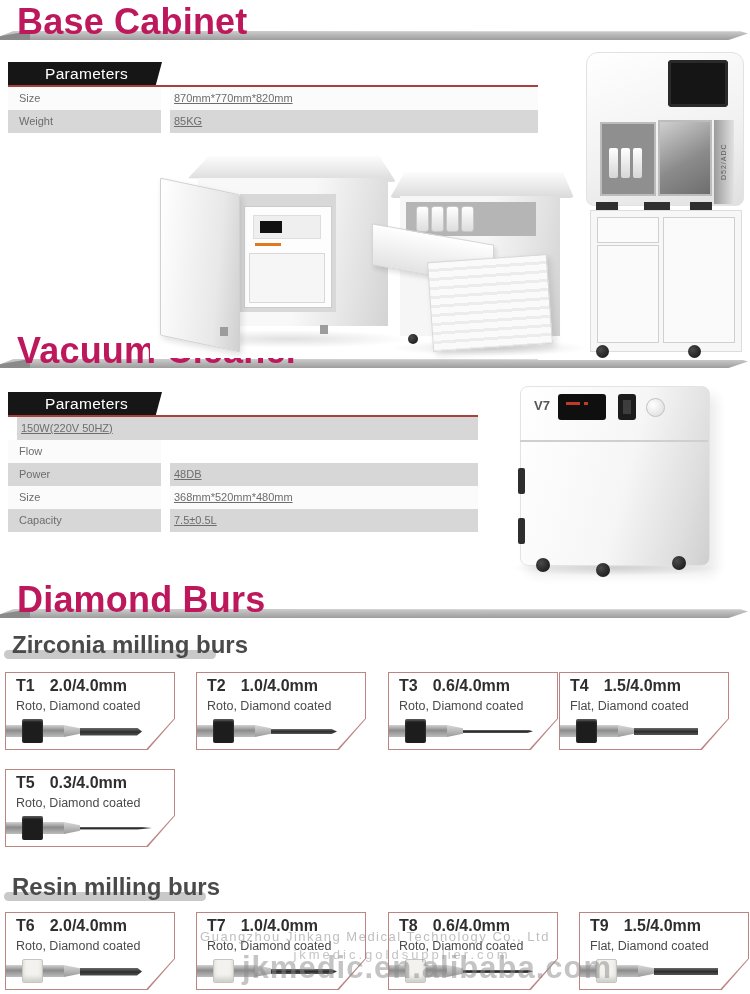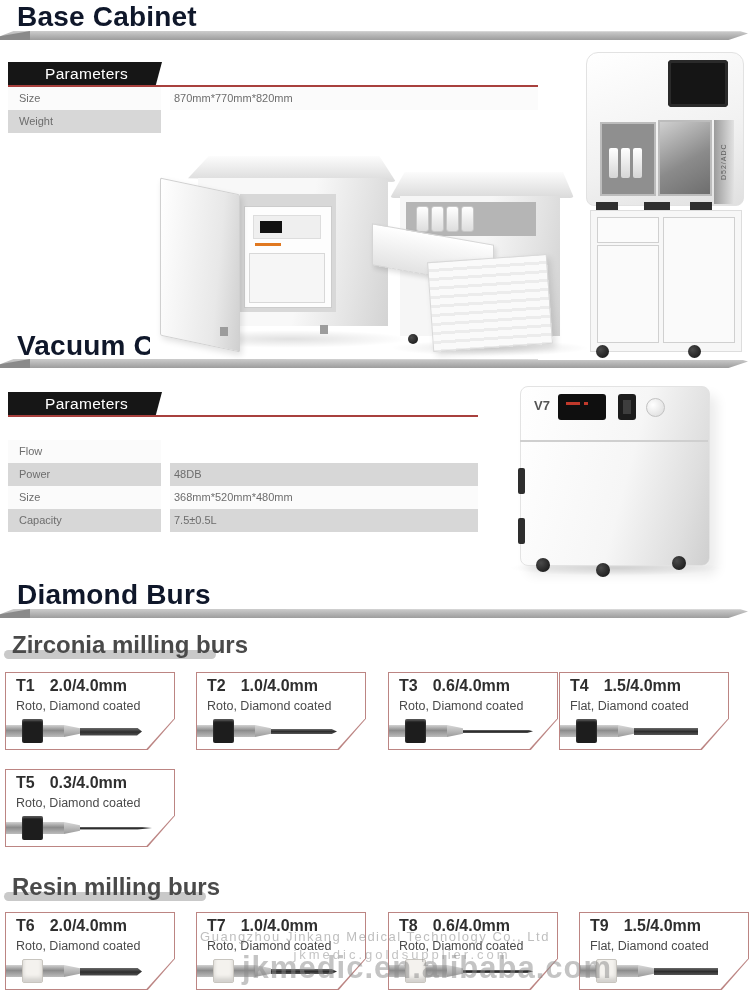--- a/index.html
+++ b/index.html
@@ -2,21 +2,21 @@
 <html><head>
 <meta charset="utf-8">
 <style>
   html,body{margin:0;padding:0;}
   body{
     width:750px;height:994px;position:relative;background:#fff;overflow:hidden;
     font-family:"Liberation Sans",sans-serif;
   }
   
   .sec-title{
-    position:absolute;left:17px;font-size:28px;font-weight:600;color:#0f172a;
+    position:absolute;left:17px;font-size:36px;font-weight:600;color:#be185d;
     letter-spacing:.2px;white-space:nowrap;z-index:3;
   }
   .ribbon{
     position:absolute;left:0;width:748px;height:9px;z-index:1;
     background:linear-gradient(180deg,#cdcdcd 0%,#b2b2b2 55%,#9d9d9d 100%);
     clip-path:polygon(0 58%,1.8% 0,99% 4%,100% 28%,97.4% 100%,0 100%);
   }
   .ribbon::before{
     content:"";position:absolute;left:0;top:0;width:30px;height:100%;
     background:#8a8a8a;clip-path:polygon(0 58%,100% 0,100% 100%,0 100%);
@@ -31,21 +31,21 @@
   .ptable{position:absolute;left:8px;width:736px;z-index:2;}
   .phead{
     height:23px;width:154px;background:#161616;color:#fff;font-size:15.5px;
     line-height:23px;padding-left:37px;box-sizing:border-box;letter-spacing:.3px;
     clip-path:polygon(0 0,100% 0,96% 100%,0 100%);
   }
   .redline{height:2px;width:100%;background:#a8403d;}
   .prow{display:flex;height:23px;line-height:23px;font-size:11px;color:#6d6d6d;}
   .prow .lbl{width:153px;padding-left:11px;box-sizing:border-box;}
   .prow .gap{width:9px;background:#fff;}
-  .prow .val{flex:1;padding-left:4px;}
+  .prow .val{flex:1;padding-left:4px;text-decoration:underline;}
   .stripe-a .prow:nth-child(odd)  .lbl,.stripe-a .prow:nth-child(odd)  .val{background:#fbfbfb;}
   .stripe-a .prow:nth-child(even) .lbl,.stripe-a .prow:nth-child(even) .val{background:#d7d7d7;}
   .stripe-b .prow:nth-child(odd)  .lbl,.stripe-b .prow:nth-child(odd)  .val{background:#d7d7d7;}
   .stripe-b .prow:nth-child(even) .lbl,.stripe-b .prow:nth-child(even) .val{background:#fbfbfb;}
 
   
   .photo{position:absolute;background:#fff;z-index:4;}
   .photo *{position:absolute;}
 
   
@@ -152,20 +152,21 @@
   <div class="redline"></div>
   <div class="stripe-a">
     <div class="prow">
       <div class="lbl">Size</div>
       <div class="gap"></div>
       <div class="val">870mm*770mm*820mm</div>
     </div>
     <div class="prow">
       <div class="lbl">Weight</div>
       <div class="gap"></div>
+      <div class="val">85KG</div>
     </div>
   </div>
 </div>
 
 <div class="photo" style="left:538px;top:42px;width:212px;height:318px">
   <div class="mc-body"></div>
   <div class="mc-screen"></div>
   <div class="mc-winL">
     <div class="mc-can" style="left:7px"></div>
     <div class="mc-can" style="left:19px"></div>
@@ -216,20 +217,21 @@
 
 <div class="sec-title" style="top:330px">Vacuum Cleaner</div>
 <div class="ribbon" style="top:359px"></div>
 
 <div class="ptable" style="top:392px">
   <div class="phead">Parameters</div>
   <div class="redline"></div>
   <div class="stripe-b">
     <div class="prow">
       <div class="gap"></div>
+      <div class="val">150W(220V 50HZ)</div>
     </div>
     <div class="prow">
       <div class="lbl">Flow</div>
       <div class="gap"></div>
     </div>
     <div class="prow">
       <div class="lbl">Power</div>
       <div class="gap"></div>
       <div class="val">48DB</div>
     </div>

